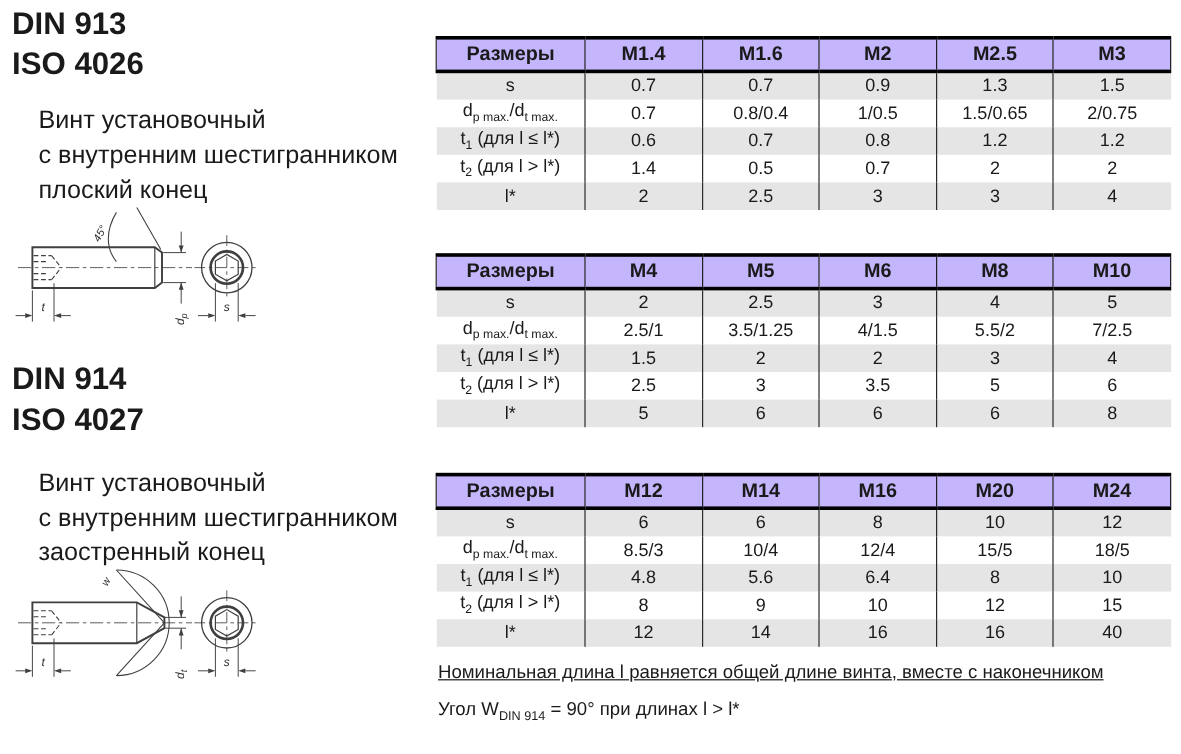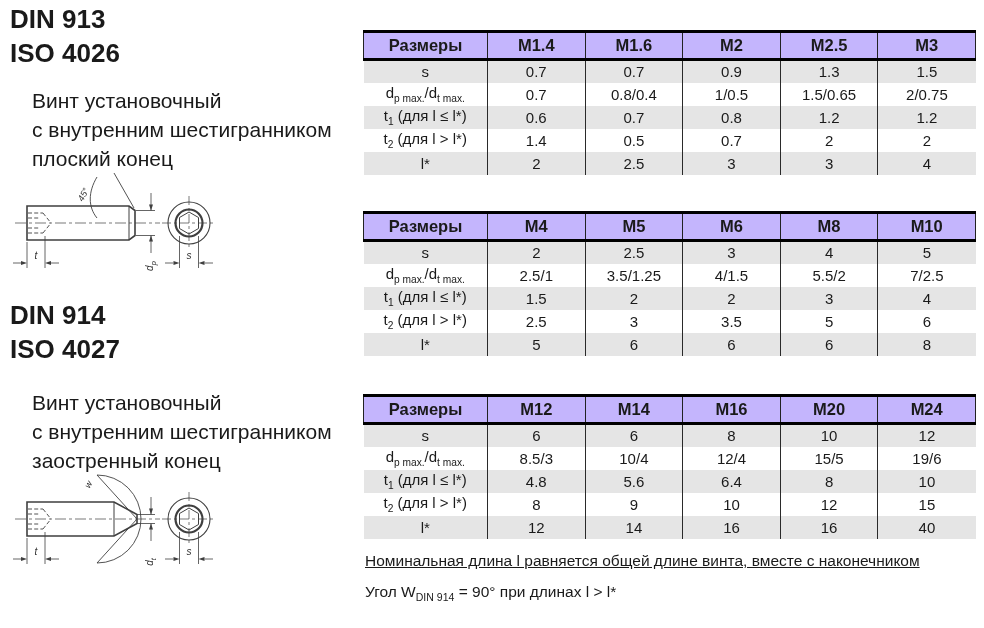--- a/index.html
+++ b/index.html
@@ -332,21 +332,21 @@
             <td>8</td>
             <td>10</td>
             <td>12</td>
           </tr>
           <tr>
             <td>d<sub>p max.</sub>/d<sub>t max.</sub></td>
             <td>8.5/3</td>
             <td>10/4</td>
             <td>12/4</td>
             <td>15/5</td>
-            <td>19/6</td>
+            <td>18/5</td>
           </tr>
           <tr class="alt">
             <td>t<sub>1</sub> (для l ≤ l*)</td>
             <td>4.8</td>
             <td>5.6</td>
             <td>6.4</td>
             <td>8</td>
             <td>10</td>
           </tr>
           <tr>

